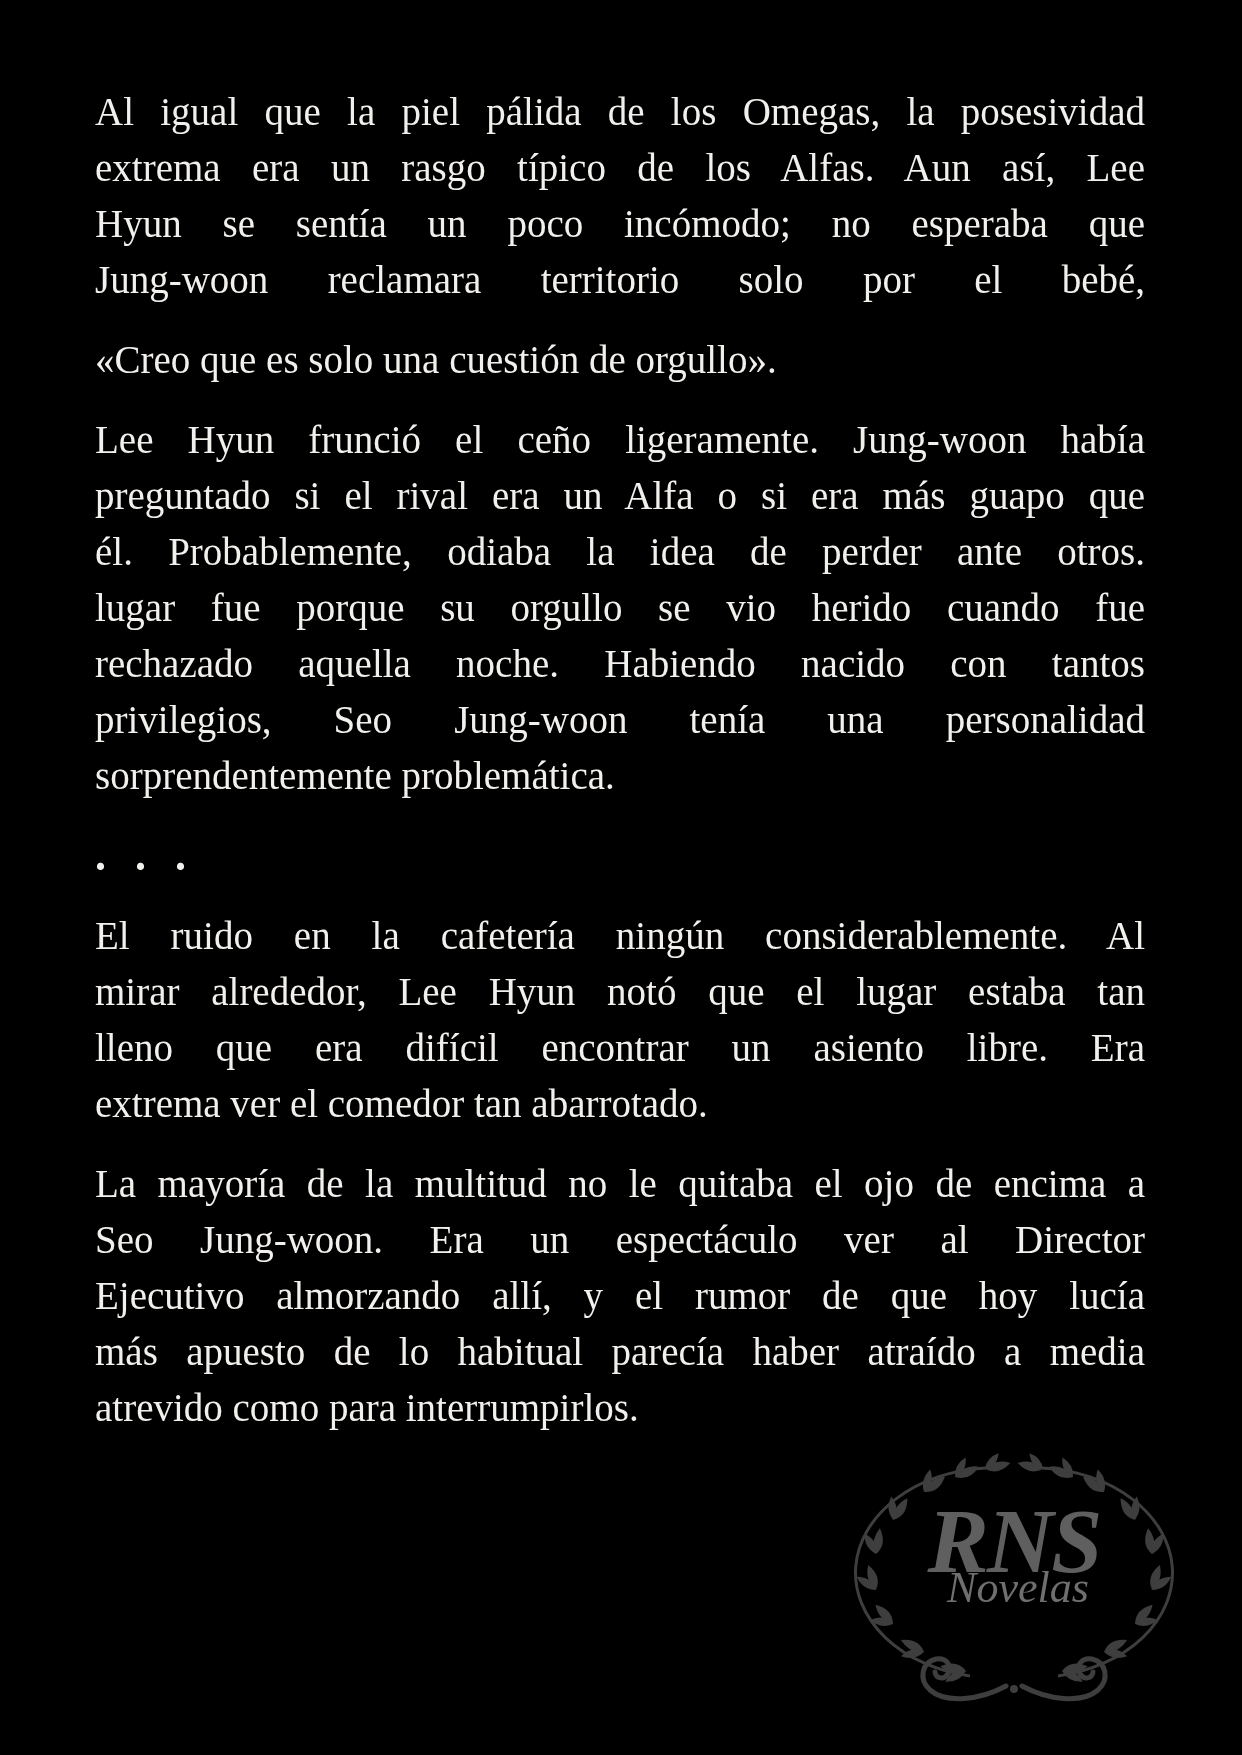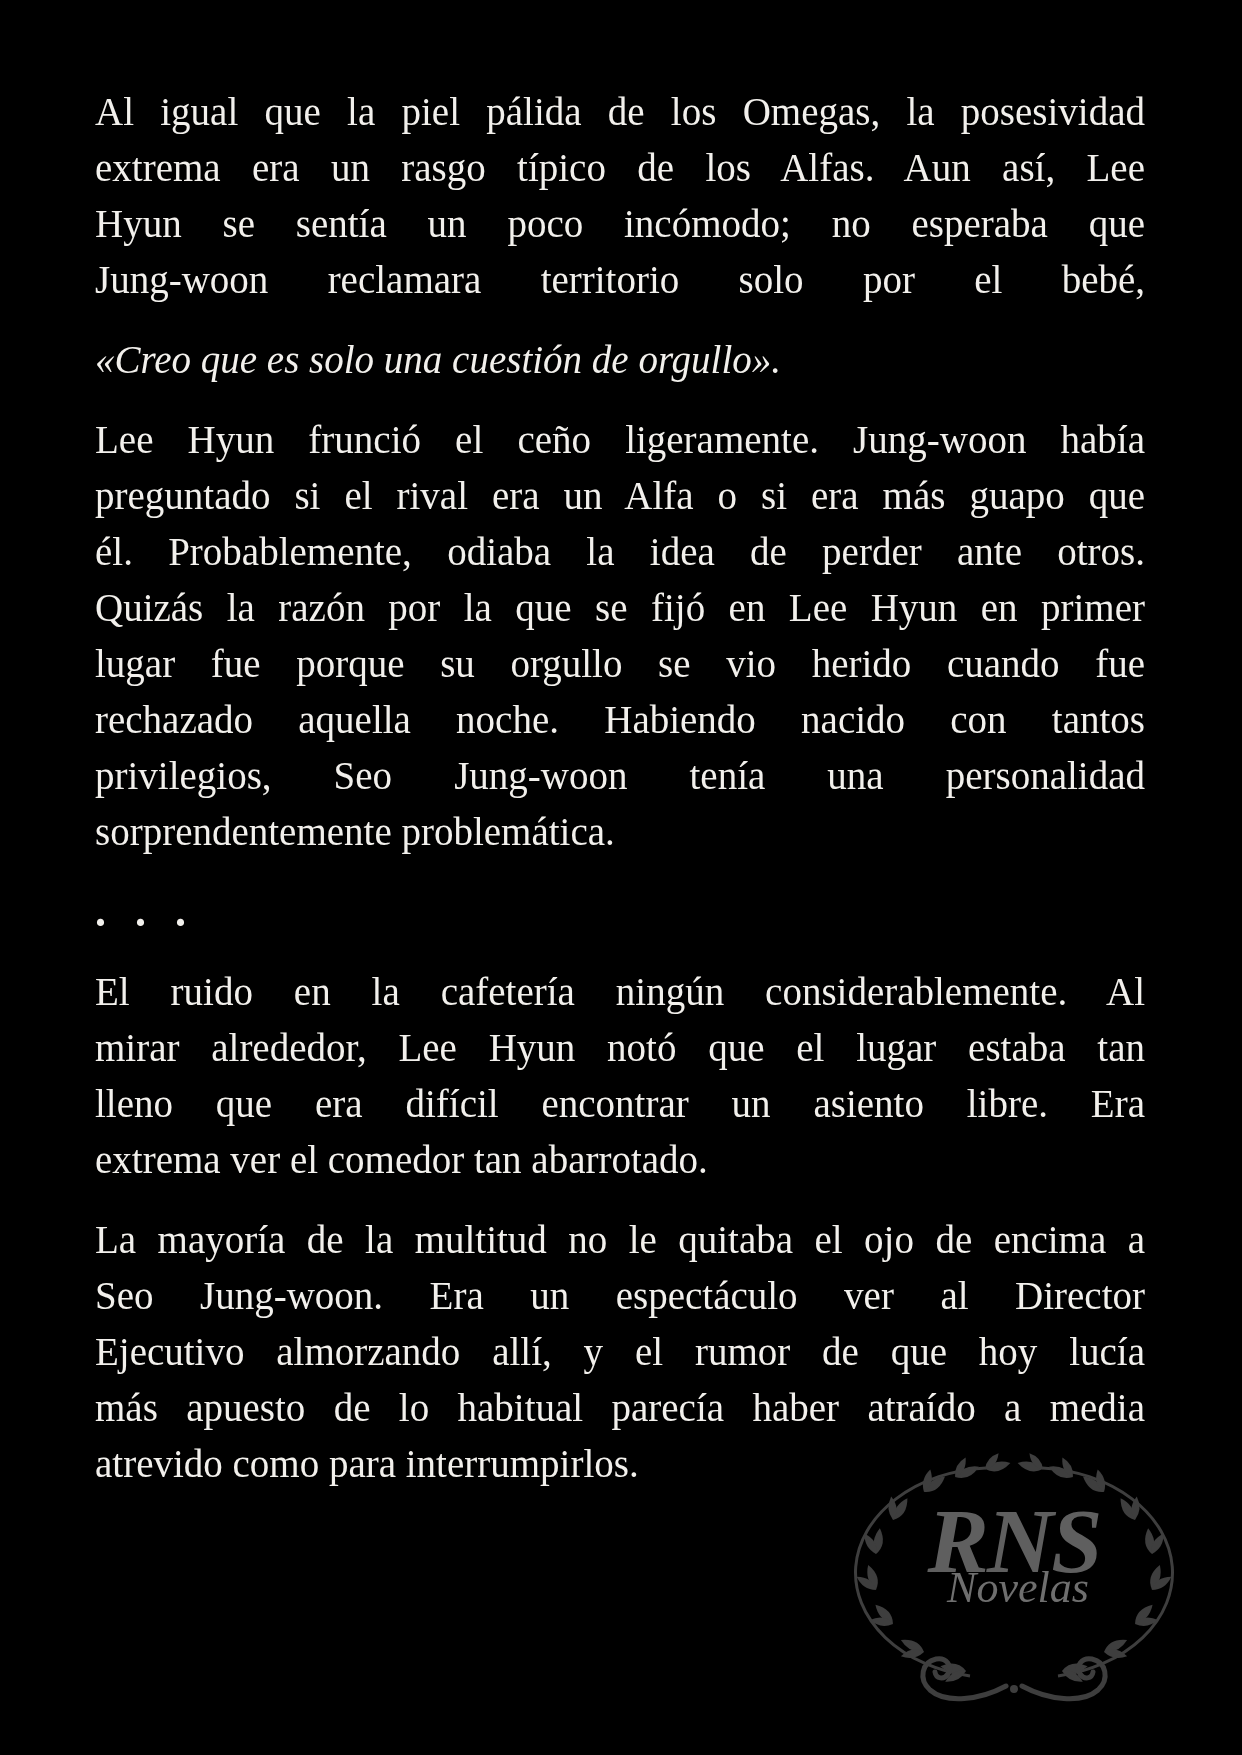--- a/index.html
+++ b/index.html
@@ -32,21 +32,20 @@
     height: 56px;
     overflow: hidden;
     text-align: justify;
     text-align-last: justify;
     white-space: normal;
   }
   .line.last {
     text-align-last: left;
   }
   .para.italic {
-    font-style: italic;
   }
   .para.separator .line {
     text-align-last: left;
     font-weight: 700;
     font-size: 44px;
     letter-spacing: 9px;
   }
   .watermark {
     position: absolute;
     left: 840px;
@@ -69,21 +68,20 @@
         <div class="line">Hyun se sentía un poco incómodo; no esperaba que</div>
         <div class="line">Jung-woon reclamara territorio solo por el bebé,</div>
       </div>
       <div class="para italic">
         <div class="line last">«Creo que es solo una cuestión de orgullo».</div>
       </div>
       <div class="para normal">
         <div class="line">Lee Hyun frunció el ceño ligeramente. Jung-woon había</div>
         <div class="line">preguntado si el rival era un Alfa o si era más guapo que</div>
         <div class="line">él. Probablemente, odiaba la idea de perder ante otros.</div>
-        <div class="line">Quizás la razón por la que se fijó en Lee Hyun en primer</div>
         <div class="line">lugar fue porque su orgullo se vio herido cuando fue</div>
         <div class="line">rechazado aquella noche. Habiendo nacido con tantos</div>
         <div class="line">privilegios, Seo Jung-woon tenía una personalidad</div>
         <div class="line last">sorprendentemente problemática.</div>
       </div>
       <div class="para separator">
         <div class="line last">. . .</div>
       </div>
       <div class="para normal">
         <div class="line">El ruido en la cafetería ningún considerablemente. Al</div>

